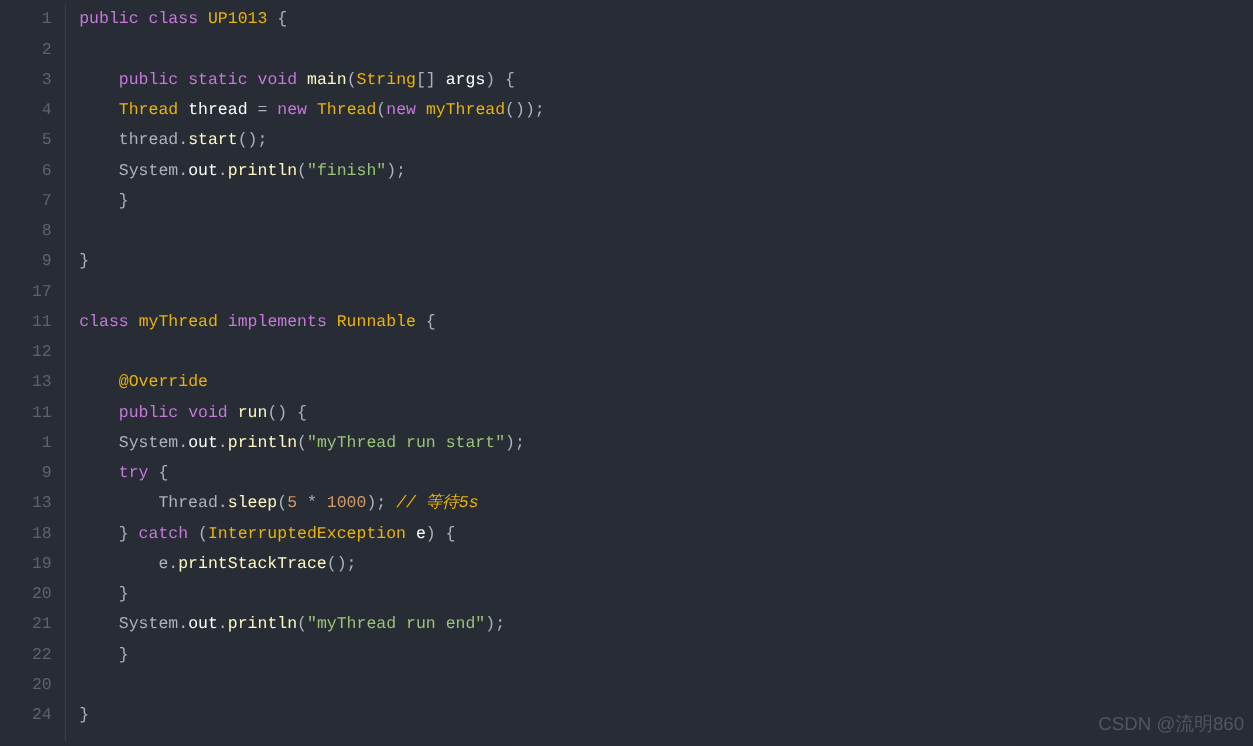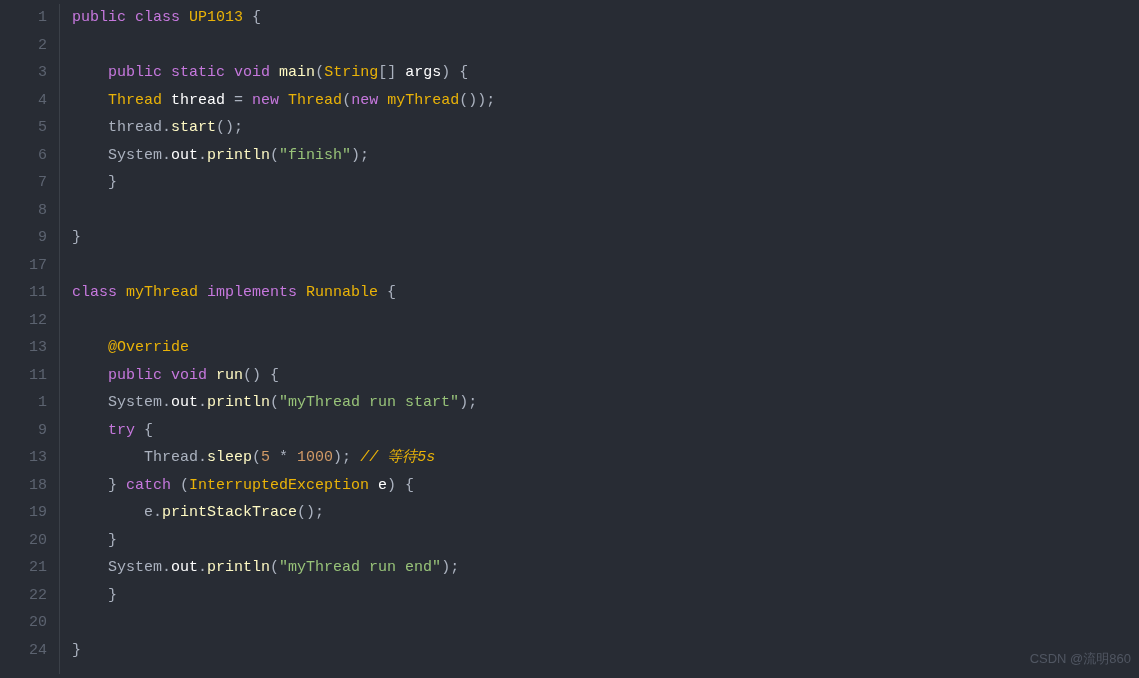--- a/index.html
+++ b/index.html
@@ -45,21 +45,21 @@
   .var-red { color: #ffffff; }
   .string { color: #98c379; }
   .num { color: #d19a66; }
   .comment { color: #eab308; font-style: italic; }
   .plain { color: #abb2bf; }
   .watermark {
     position: absolute;
     right: 8px;
     bottom: 6px;
     color: #6b7280;
-    font-size: 13px;
+    font-size: 17px;
     font-family: sans-serif;
     opacity: 0.6;
   }
 </style>
 </head>
 <body>
 
 <div class="editor">
   <div class="gutter">
       <div>1</div>

